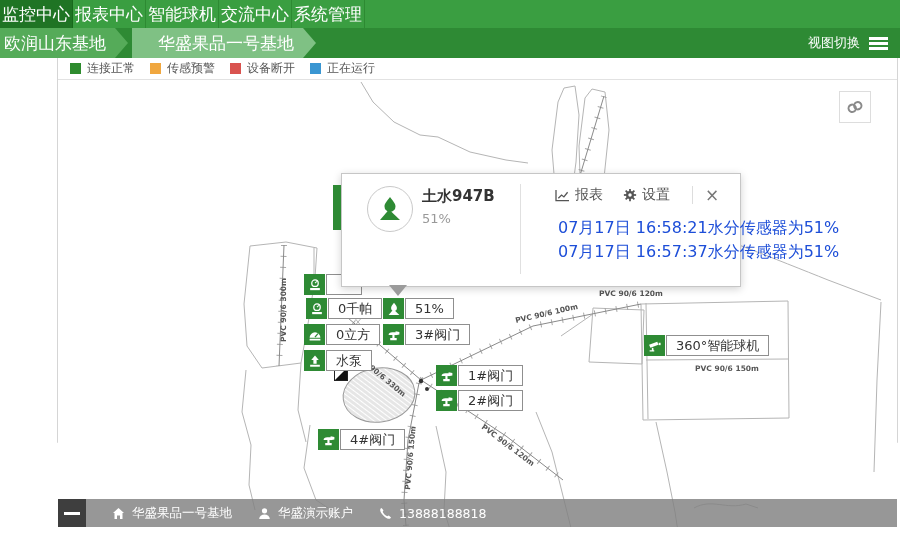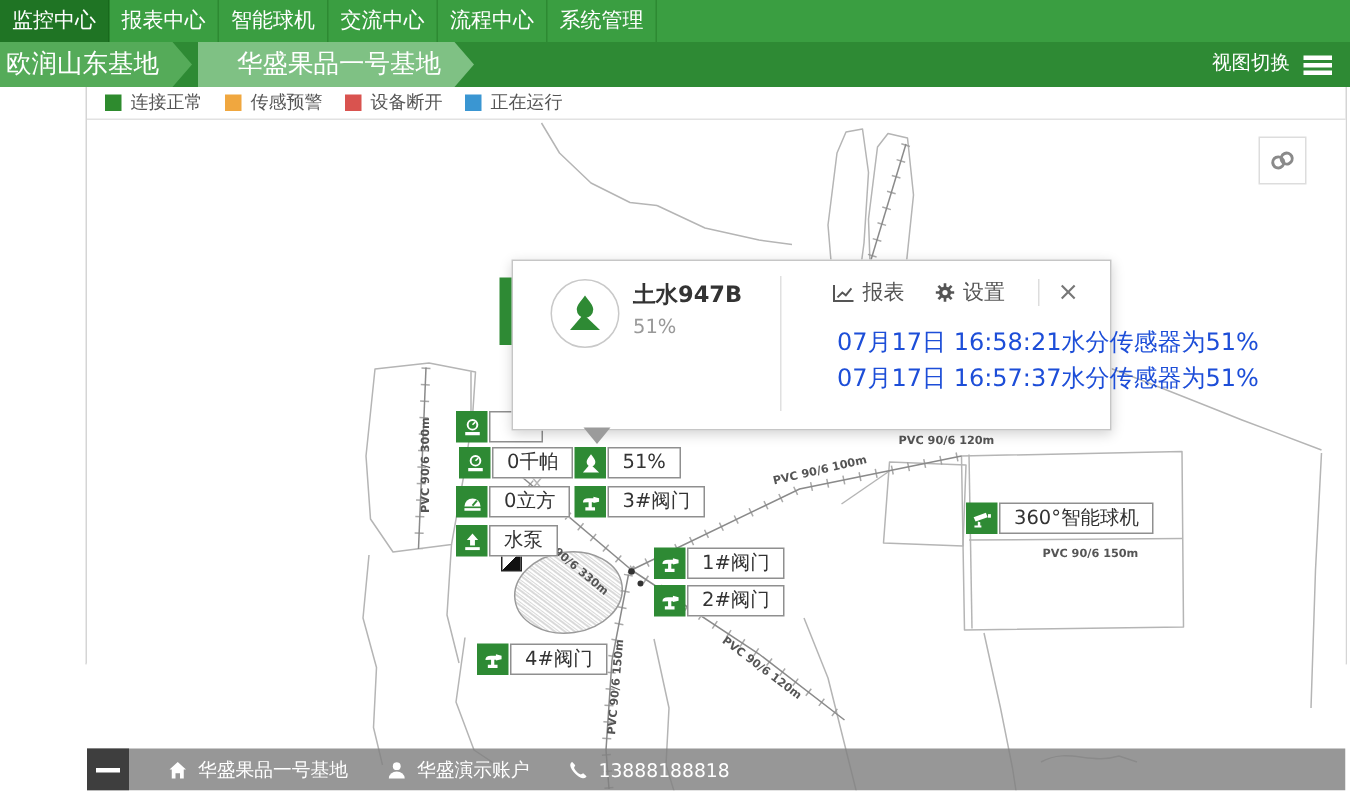--- a/index.html
+++ b/index.html
@@ -2,21 +2,21 @@
 <html><head>
 <meta charset="utf-8">
 <style>
   html,body{margin:0;padding:0;}
   body{width:900px;height:540px;overflow:hidden;background:#fff;
        font-family:"DejaVu Sans","Liberation Sans",sans-serif;}
   .page{position:relative;width:900px;height:540px;}
 
   
   .topnav{position:absolute;top:0;left:0;width:900px;height:28px;background:#3a9e41;display:flex;}
-  .tab{width:72px;line-height:28px;text-align:center;color:#fff;font-size:14px;
+  .tab{width:72px;line-height:28px;text-align:center;color:#fff;font-size:17px;
        border-right:1px solid rgba(0,70,0,.22);cursor:pointer;white-space:nowrap;}
   .tab.active{background:#1f7424;}
 
   
   .crumb-bar{position:absolute;top:28px;left:0;width:900px;height:30px;background:#2e8a34;}
   #crumbs{display:flex;height:30px;}
   .crumb{color:#fff;font-size:17px;line-height:30px;padding:0 22px 0 10px;white-space:nowrap;
          clip-path:polygon(0 0,calc(100% - 13px) 0,100% 50%,calc(100% - 13px) 100%,0 100%);cursor:pointer;}
   .crumb.c0{background:#55ab59;padding-left:4px;}
   .crumb.c1{background:#7fc184;margin-left:4px;padding-left:26px;}
@@ -84,21 +84,20 @@
 </head>
 <body>
 
 <div class="page">
 
   <nav class="topnav" id="nav-tabs">
       <div class="tab active">监控中心</div>
       <div class="tab">报表中心</div>
       <div class="tab">智能球机</div>
       <div class="tab">交流中心</div>
-      <div class="tab">流程中心</div>
       <div class="tab">系统管理</div>
     </nav>
 
   <div class="crumb-bar">
     <div id="crumbs">
         <span class="crumb c0">欧润山东基地</span>
         <span class="crumb c1">华盛果品一号基地</span>
       </div>
     <span class="view-switch">视图切换</span>
     <span class="hamburger">

